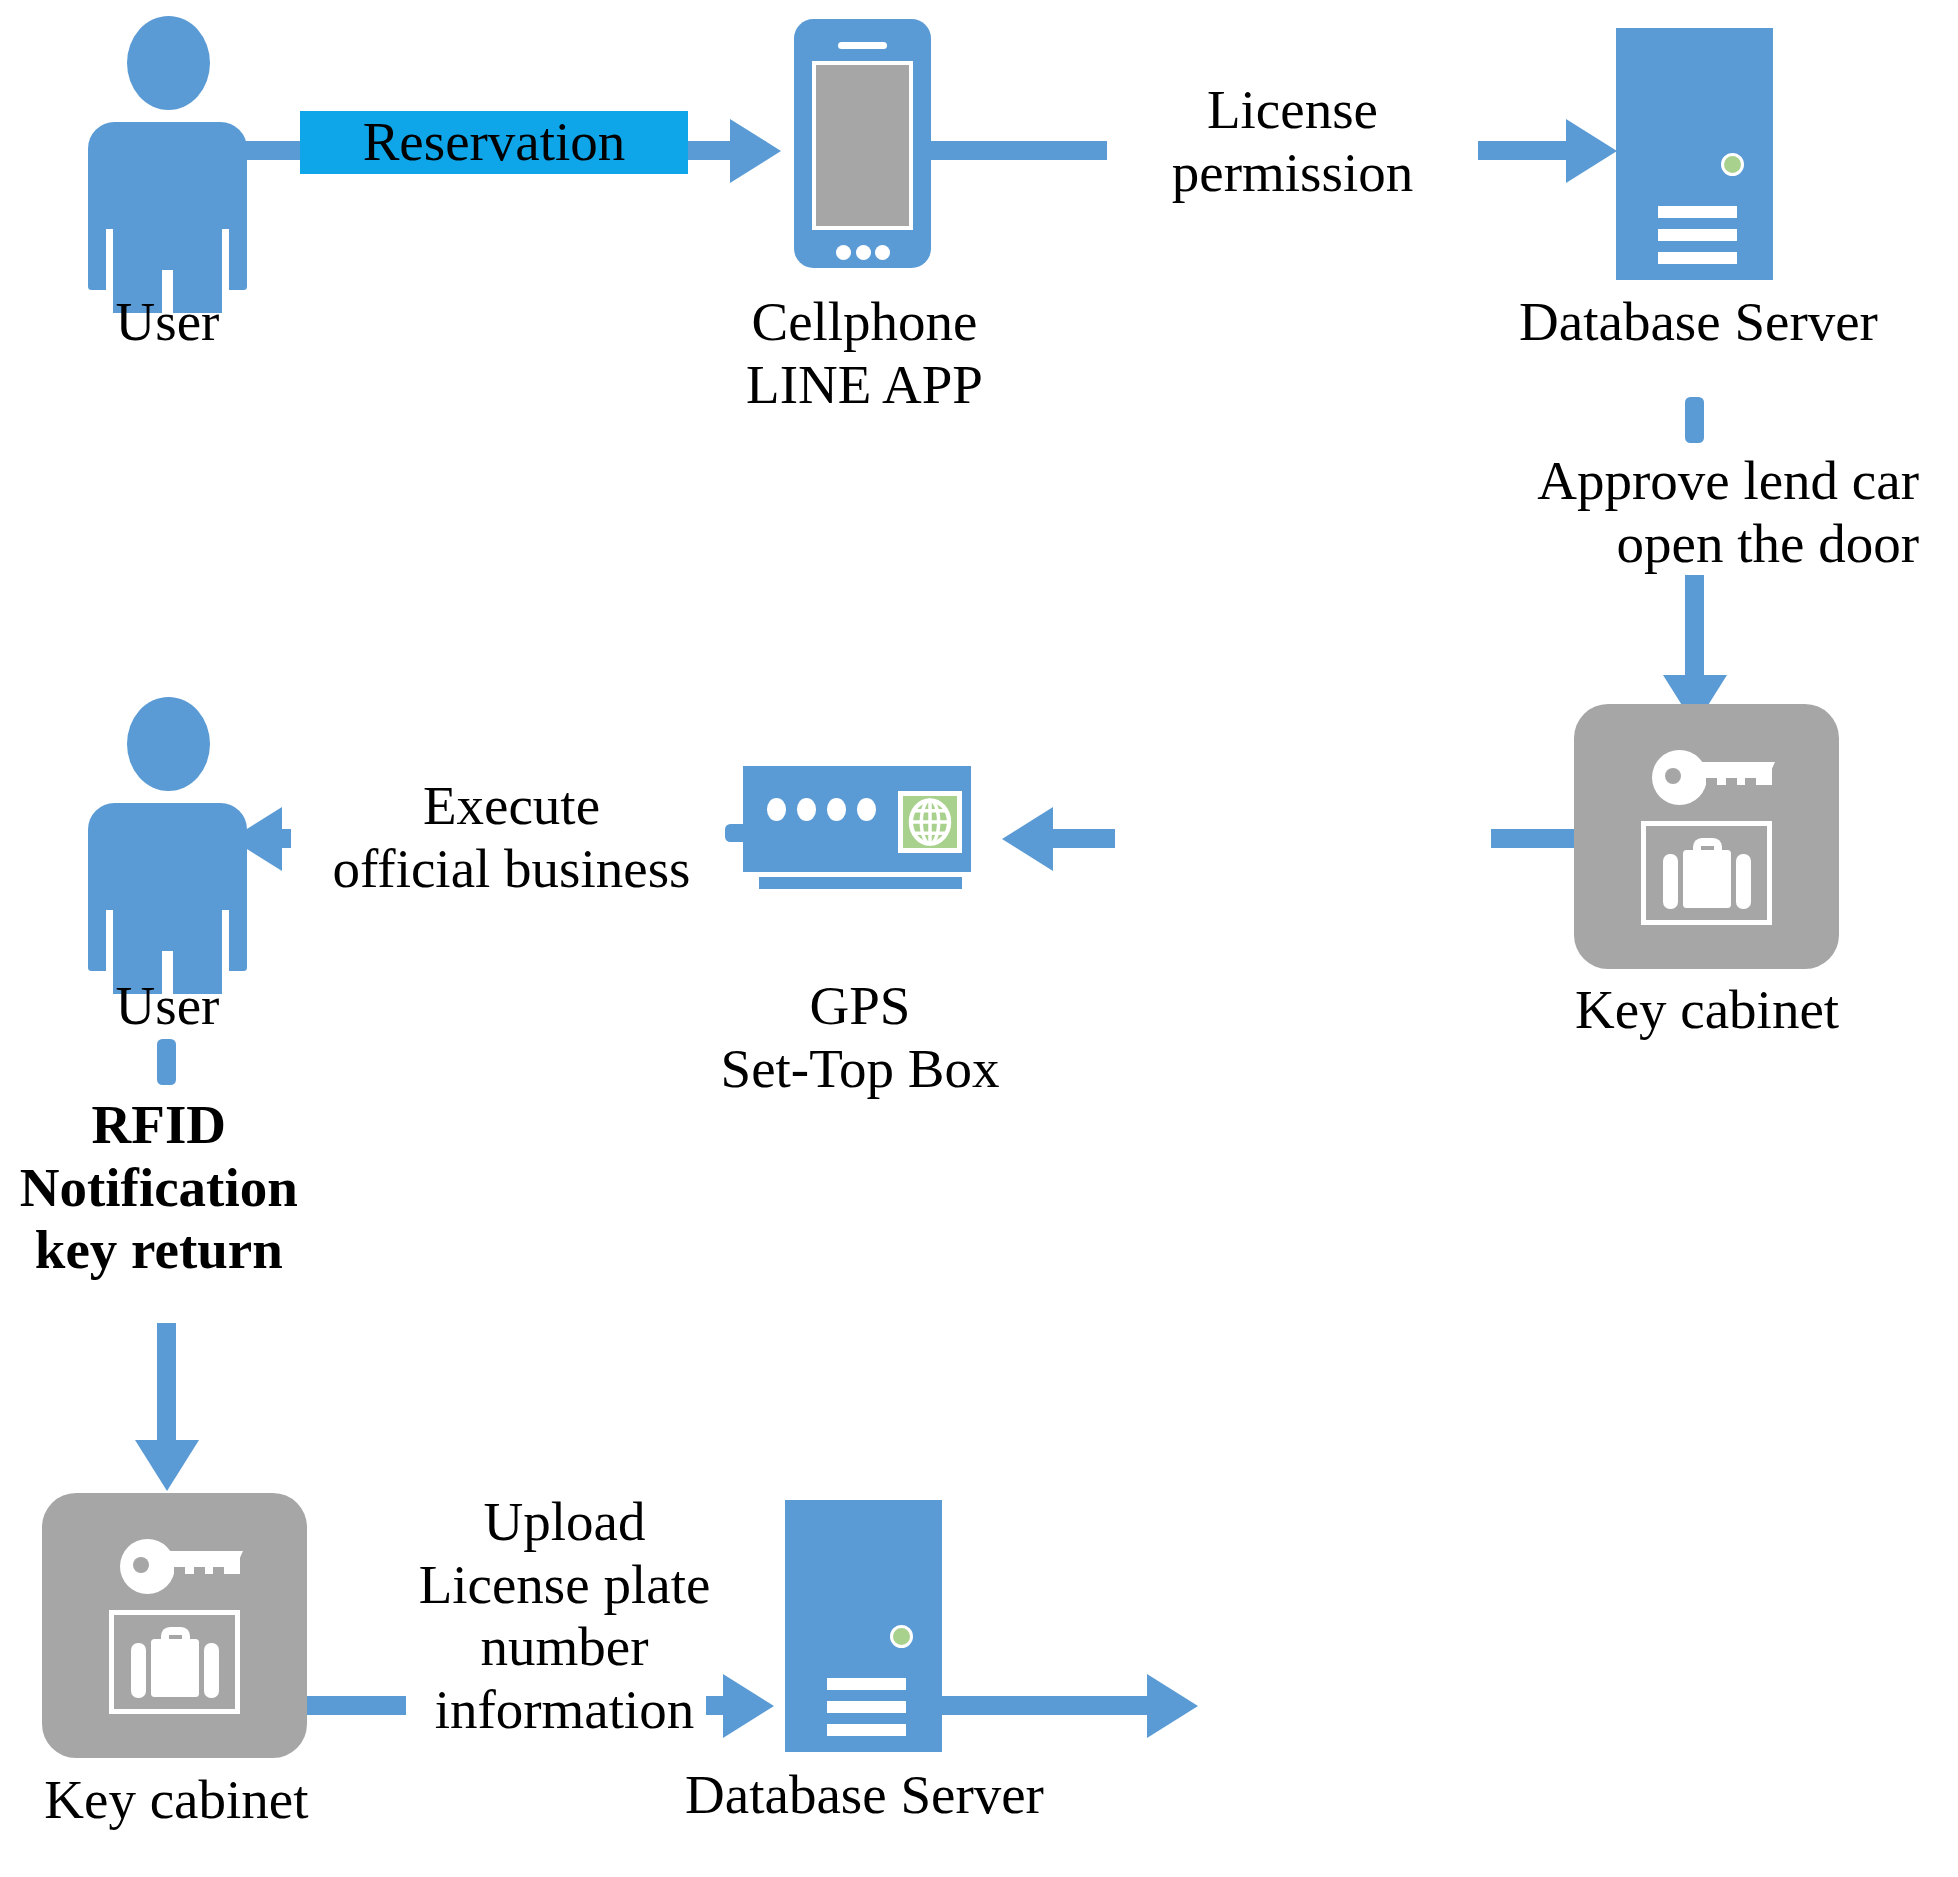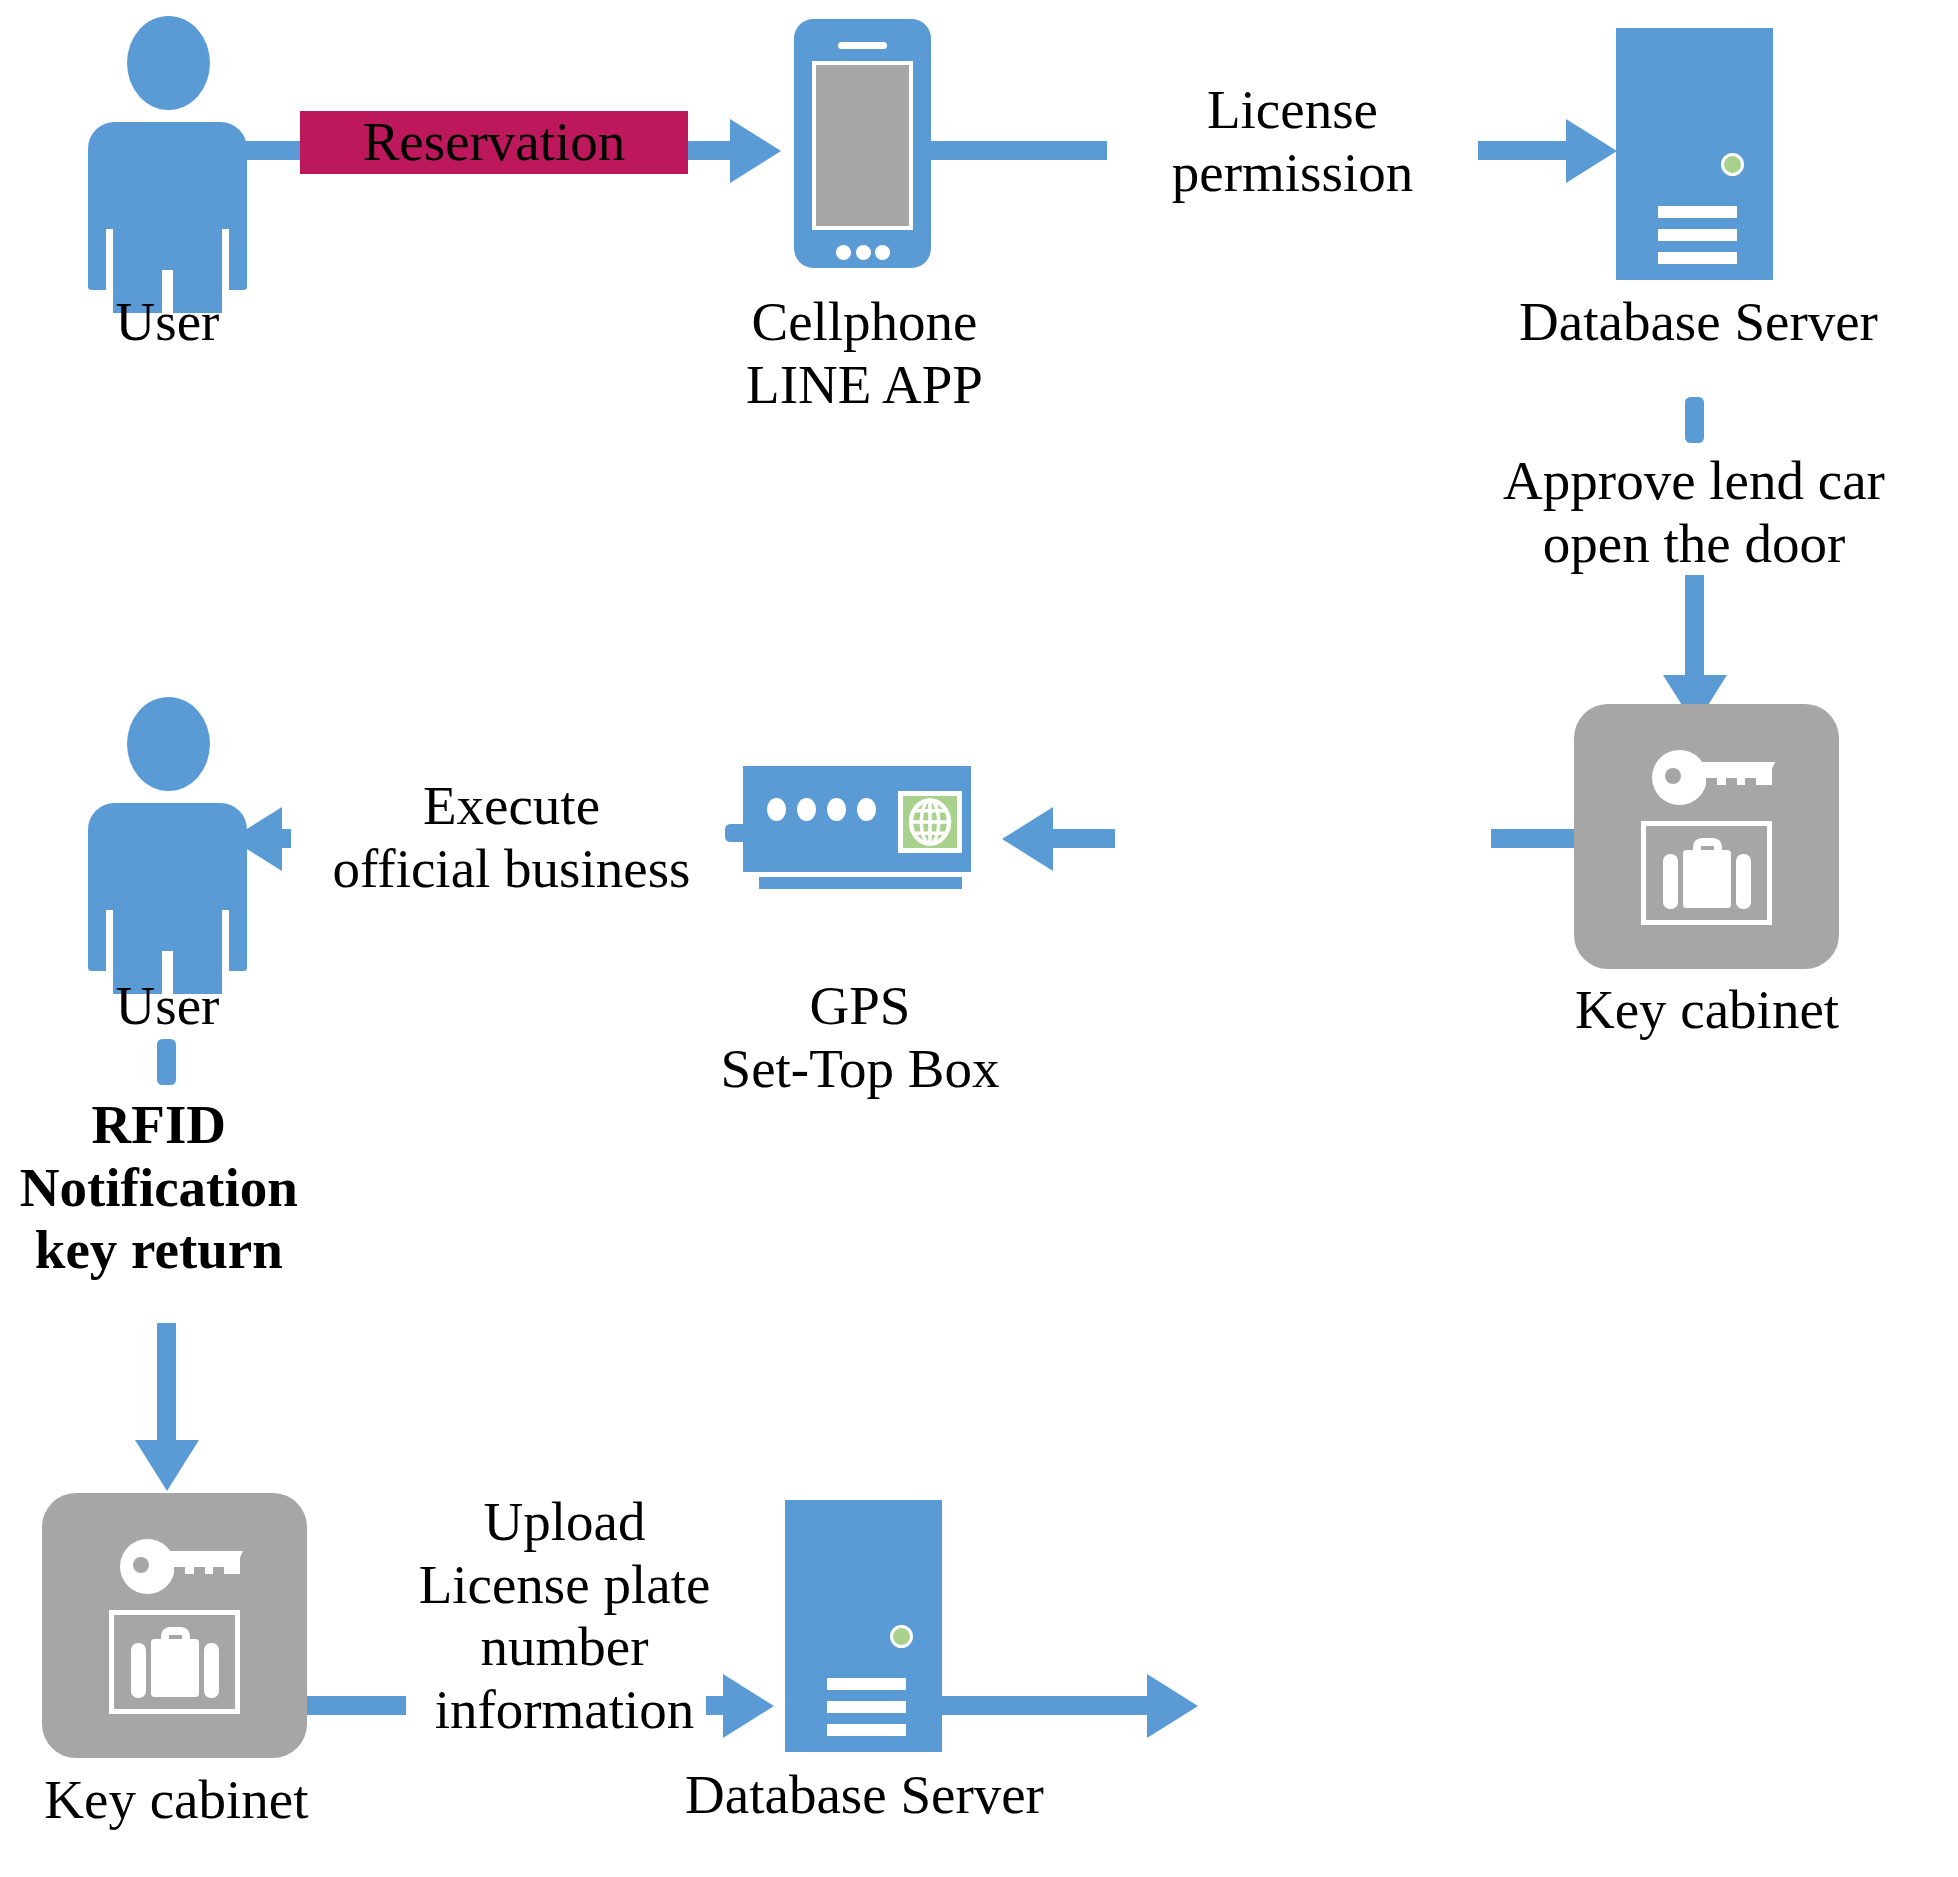--- a/index.html
+++ b/index.html
@@ -224,21 +224,21 @@
     <div class="torso" style="left:0px;   top:106px; width:159px; height:168px;"></div>
     <div class="gapArmL" style="left:17.6px;  top:213px; width:9.7px;  height:62px;"></div>
     <div class="gapArmR" style="left:131px; top:213px; width:9.7px;  height:62px;"></div>
     <div class="legs" style="left:25px;  top:196px; width:109px; height:101px;"></div>
     <div class="gapLeg" style="left:74px;  top:254px; width:10.6px;  height:46px;"></div>
   </div>
   <div class="label" style="left:26.5px; top:291px; width:282px;">User</div>
 
   <div class="hline" style="left:210px; top:141px; width:556px;"></div>
   <div class="arrow-r" style="left:730px; top:119px;"></div>
-  <div class="edge-label" style="left:300px; top:111px; width:388px; background:#be185d;">Reservation</div>
+  <div class="edge-label" style="left:300px; top:111px; width:388px; background:#0ea5e9;">Reservation</div>
 
   <div class="phone" style="left:794px; top:19.4px; width:137px; height:249px;">
     <div class="speaker" style="left:44px; top:23px; width:49px; height:6.2px;"></div>
     <div class="screen" style="left:17.6px; top:42px; width:101px; height:169px;"></div>
     <div class="btn" style="left:42px; top:226px; width:15px; height:15px;"></div>
     <div class="btn" style="left:62px; top:226px; width:15px; height:15px;"></div>
     <div class="btn" style="left:81px; top:226px; width:15px; height:15px;"></div>
   </div>
   <div class="label" style="left:697px; top:291px; width:335px;">Cellphone
 LINE APP</div>
@@ -250,21 +250,21 @@
 
   <div class="server" style="left:1616px; top:28px; width:157px; height:252px;">
     <div class="led" style="left:105px; top:125px; width:23px; height:23px;"></div>
     <div class="slot" style="left:42px;  top:178px; width:79px; height:12.4px;"></div>
     <div class="slot" style="left:42px;  top:201px; width:79px; height:12.4px;"></div>
     <div class="slot" style="left:42px;  top:224px; width:79px; height:12.4px;"></div>
   </div>
   <div class="label" style="left:1491px; top:291px; width:415px;">Database Server</div>
 
   <div class="vline" style="left:1685px; top:397px; height:46px; border-radius:5.3px;"></div>
-  <div class="edge-label" style="left:1469px; top:450px; width:450px;">Approve lend car
+  <div class="edge-label" style="left:1469px; top:450px; width:450px;text-align:right;">Approve lend car
 open the door</div>
   <div class="vline" style="left:1685px; top:575px; height:106px;"></div>
   <div class="arrow-d" style="left:1663px; top:675px;"></div>
 
   <div class="person" style="left:88px; top:697px; width:159px; height:251px;">
     <div class="head" style="left:39px;  top:0px;   width:83px;  height:94px;"></div>
     <div class="torso" style="left:0px;   top:106px; width:159px; height:168px;"></div>
     <div class="gapArmL" style="left:17.6px;  top:213px; width:9.7px;  height:62px;"></div>
     <div class="gapArmR" style="left:131px; top:213px; width:9.7px;  height:62px;"></div>
     <div class="legs" style="left:25px;  top:196px; width:109px; height:101px;"></div>

